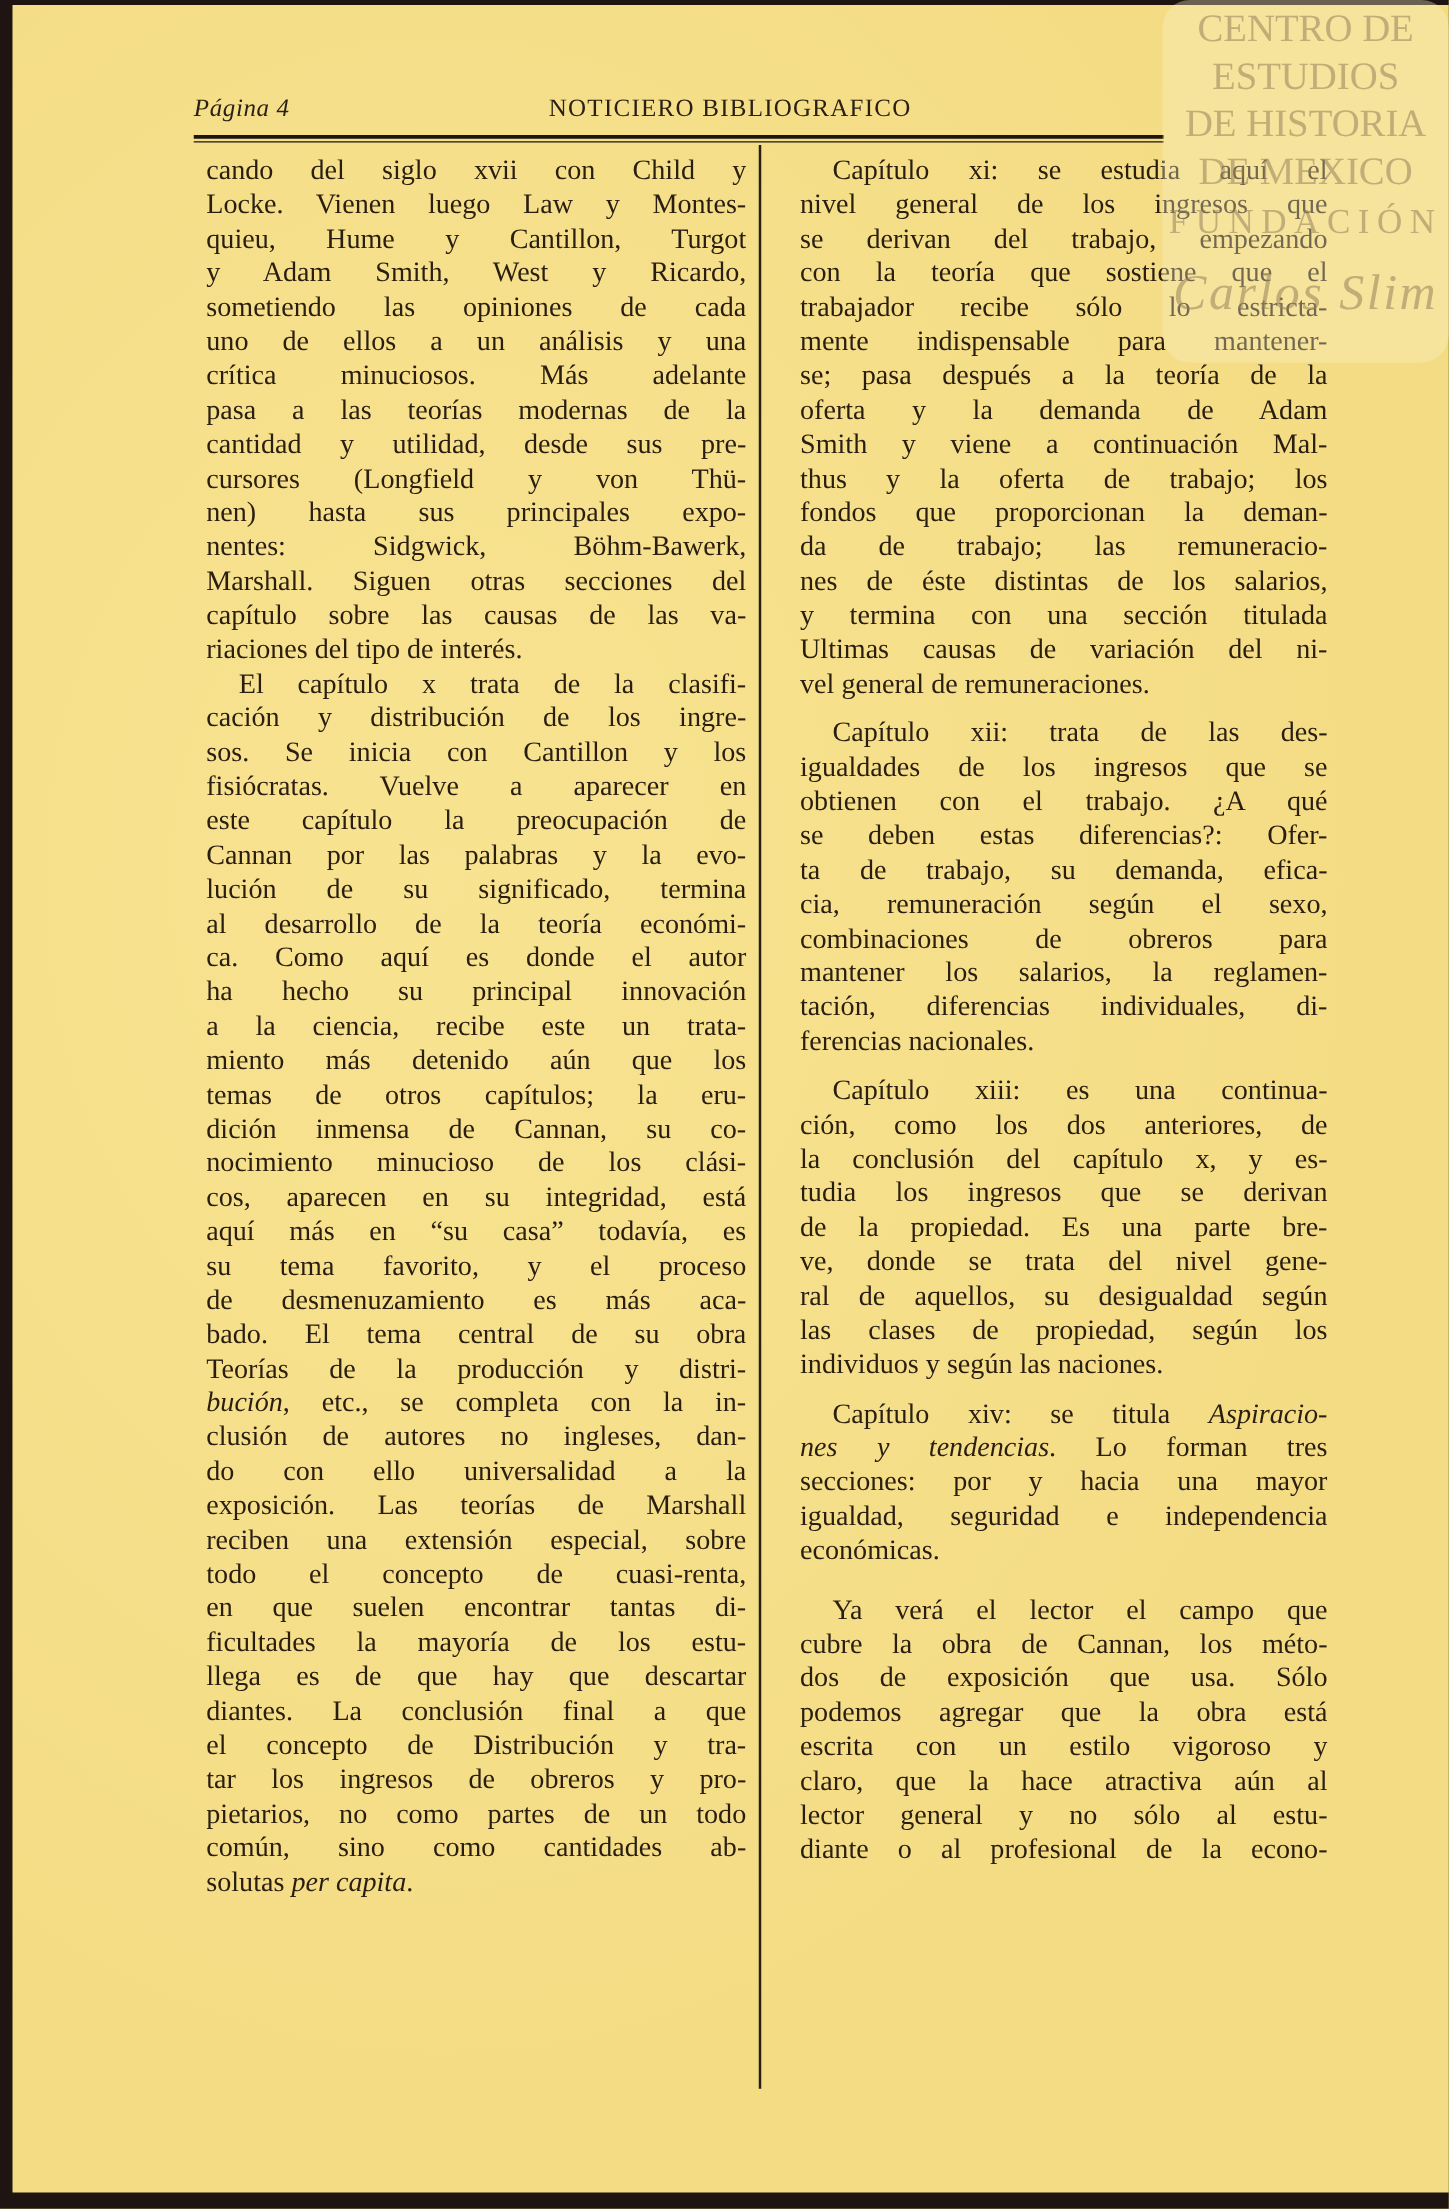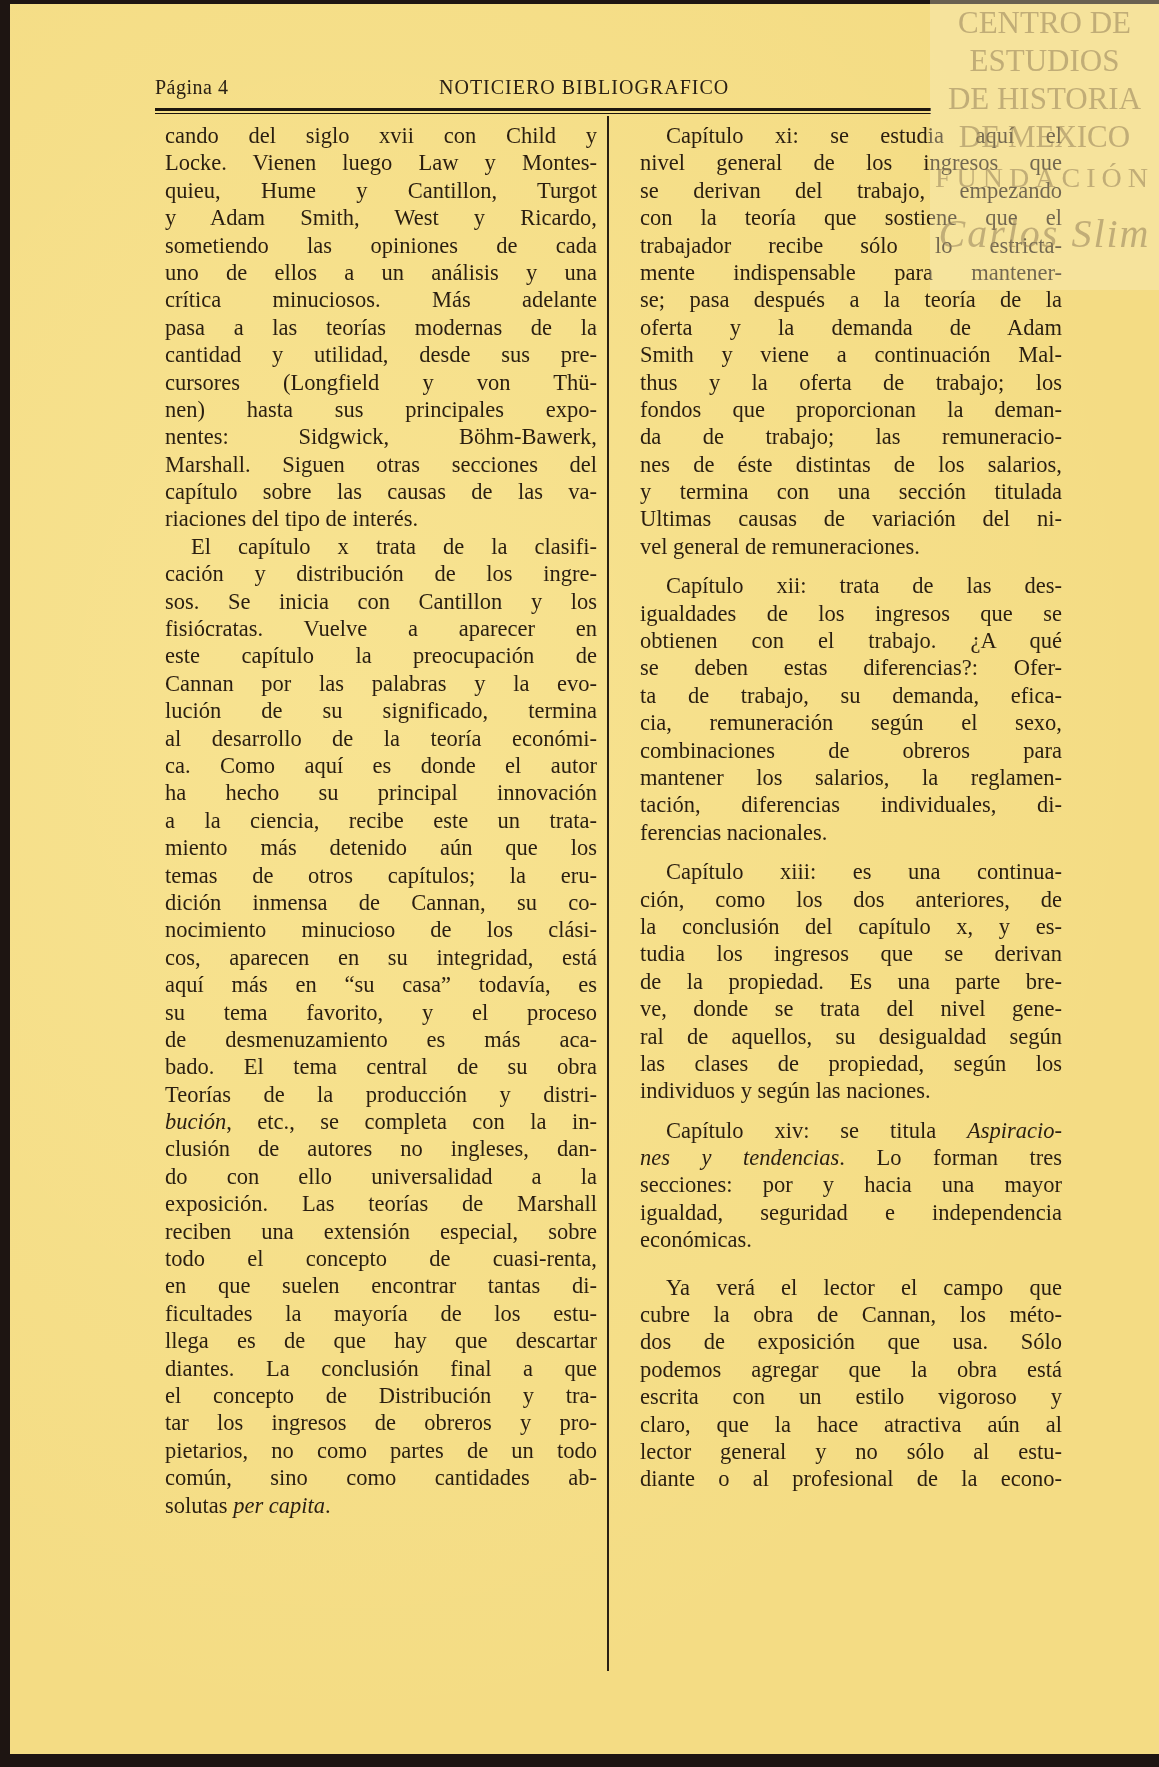--- a/index.html
+++ b/index.html
@@ -11,21 +11,21 @@
     }
     .page {
       position: absolute; left: 10px; top: 4px; width: 1149px; height: 1750px;
       background: #f4dc84;
       background-image: radial-gradient(ellipse at 30% 40%, rgba(255,240,170,0.35), rgba(0,0,0,0) 70%);
     }
     .header {
       position: absolute; left: 145px; top: 72px; width: 760px; height: 30px;
       font-size: 20px; color: #2a2014; letter-spacing: 0.5px;
     }
-    .header .page-no { position: absolute; left: 0; top: 0; }
+    .header .page-no { position: absolute; left: 0; top: 0; font-style: italic; }
     .header .title { position: absolute; left: 284px; top: 0; letter-spacing: 1px; }
     .rule {
       position: absolute; left: 145px; top: 104px; width: 776px; height: 4px;
       border-top: 3px solid #1d160e; border-bottom: 1px solid #1d160e;
       height: 2px;
     }
     .divider {
       position: absolute; left: 597px; top: 112px; width: 2px; height: 1555px;
       background: #2a2014;
     }
@@ -42,20 +42,21 @@
     .line.last { text-align-last: left; }
     .line.indent { padding-left: 26px; }
     .gap { height: 12px; }
     .gap-lg { height: 20px; }
     i, .it { }
     .watermark {
       position: absolute; left: 930px; top: 0px; width: 229px; height: 290px;
       background: rgba(250, 240, 200, 0.35);
       color: rgba(150, 130, 90, 0.55); text-align: center;
       font-family: "Liberation Serif", serif;
+      border-radius: 22px;
     }
     .wm-line { font-size: 31px; line-height: 38px; display: block; }
     .wm-fund { font-family: Liberation Serif, serif; font-size: 28px; letter-spacing: 6px; margin-top: 6px; display:block; }
     .wm-sign { font-style: italic; font-size: 40px; display: block; margin-top: 16px; letter-spacing: 2px; }
   </style>
 </head>
 <body>
 
 <div class="page">
 

